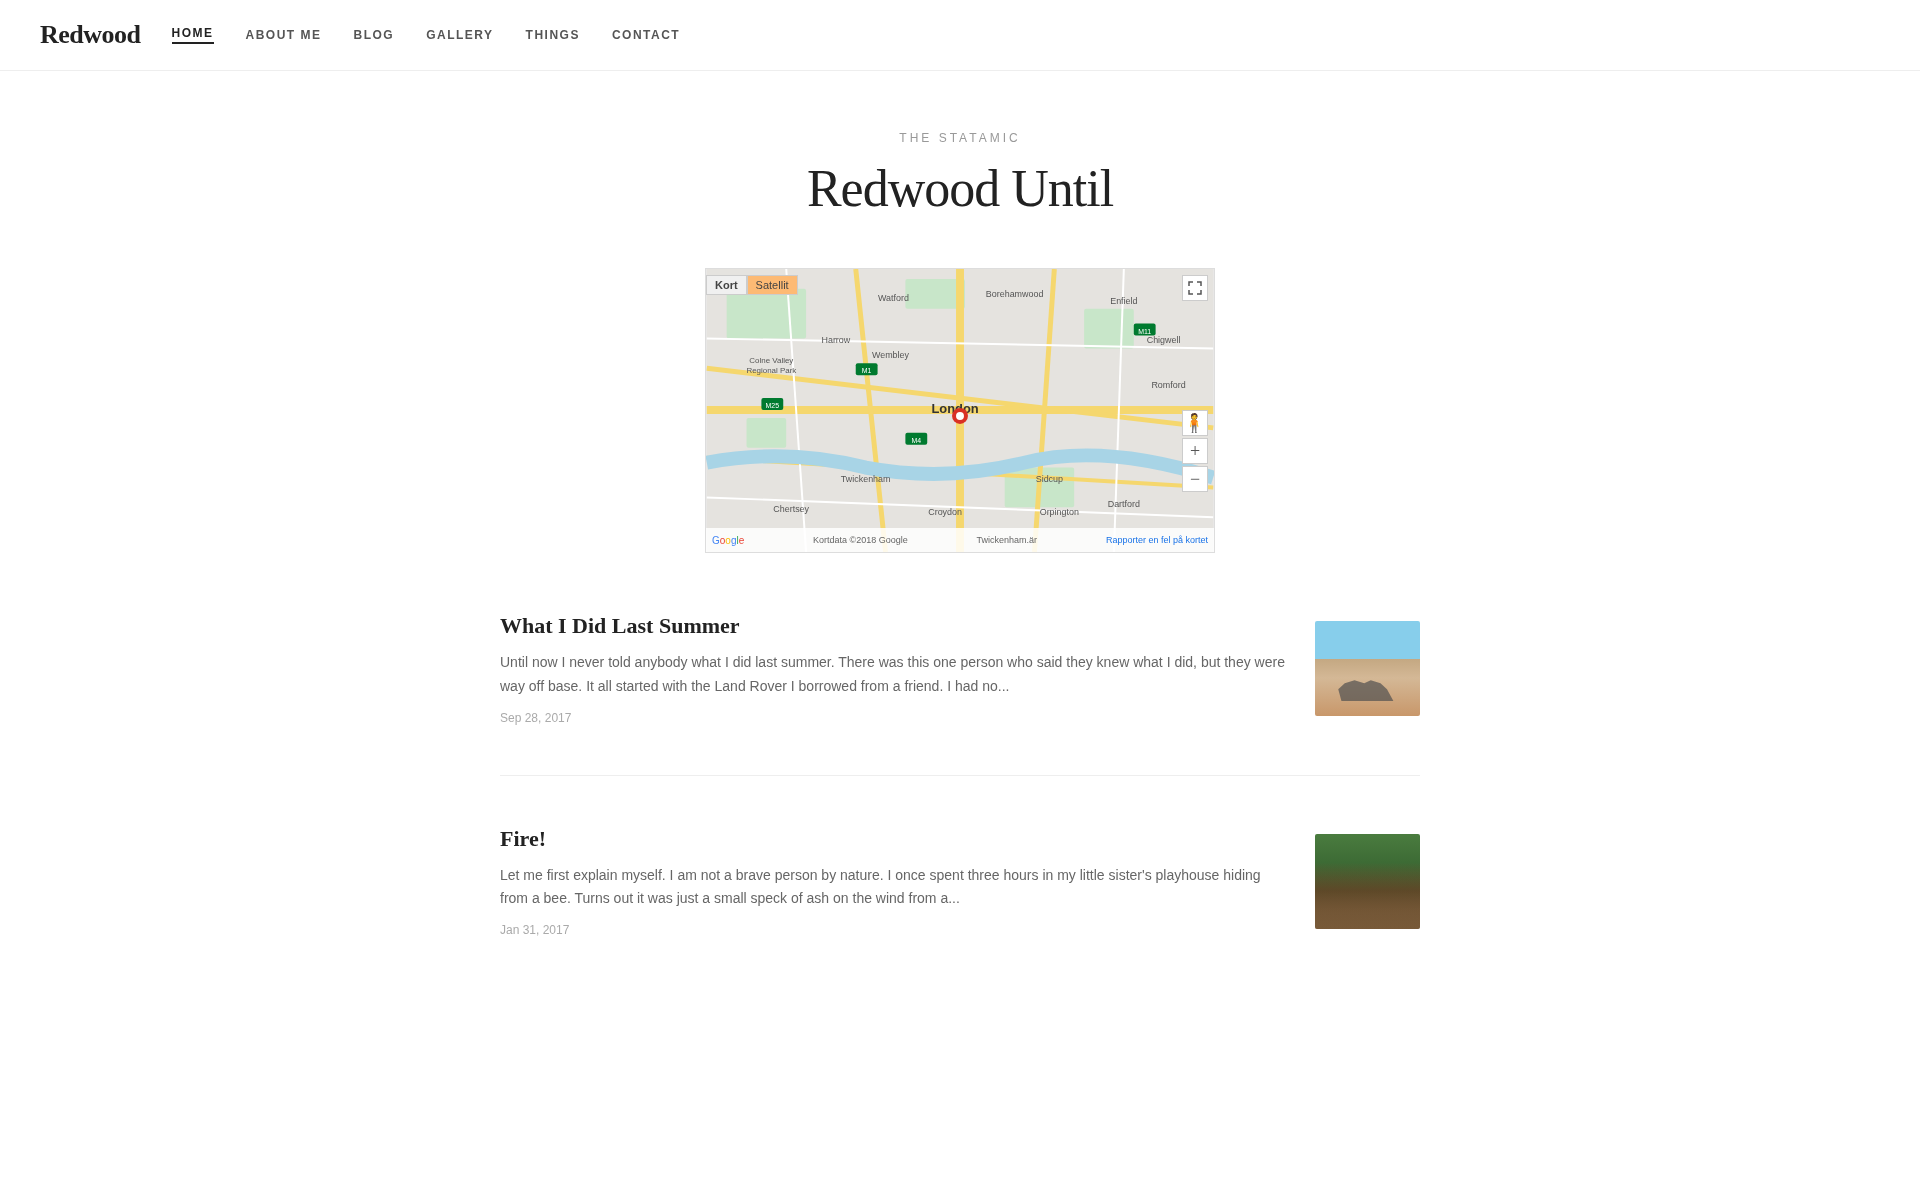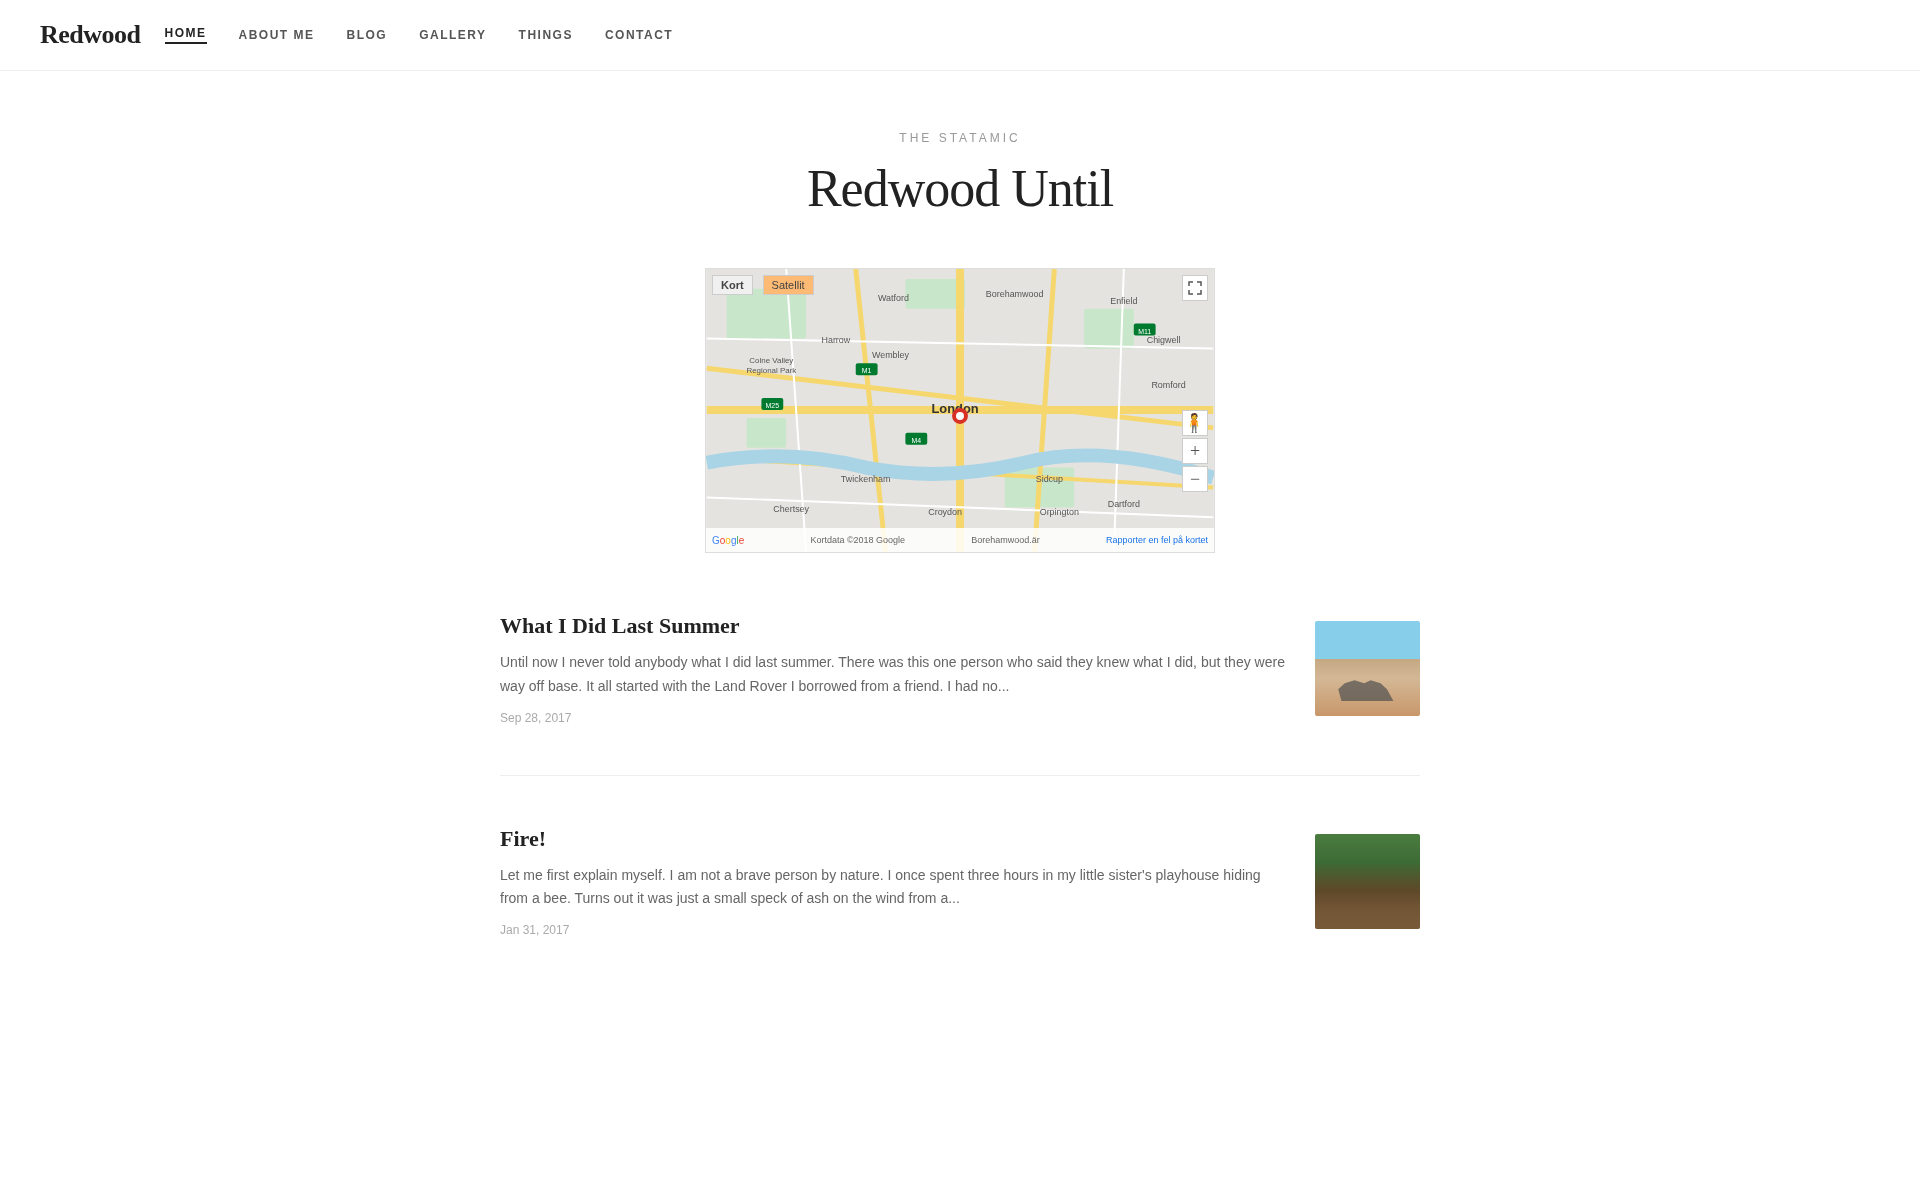--- a/index.html
+++ b/index.html
@@ -19,21 +19,21 @@
       font-family: 'Georgia', serif;
       font-size: 26px;
       font-weight: bold;
       color: #222;
       letter-spacing: -0.5px;
     }
     nav {
       display: flex;
       align-items: center;
       gap: 32px;
-      margin-left: 24px;
+      margin-left: 31px;
       text-align: center;
     }
     nav a {
       font-family: Arial, sans-serif;
       font-size: 12px;
       font-weight: bold;
       letter-spacing: 1.5px;
       text-decoration: none;
       color: #555;
       text-transform: uppercase;
@@ -112,23 +112,23 @@
       overflow: hidden;
       background: #e8e8e8;
     }
     .map-svg {
       width: 100%;
       height: 100%;
     }
     .map-controls {
       position: absolute;
       top: 6px;
-      left: 6px;
-      display: flex;
-      gap: 10px;
+      left: 0;
+      display: flex;
+      gap: 0;
       justify-content: center;
     }
     .map-btn {
       background: #fdba74;
       border: 1px solid #ccc;
       font-size: 11px;
       padding: 3px 8px;
       cursor: pointer;
       font-family: Arial, sans-serif;
       color: #444;
@@ -371,21 +371,21 @@
     <div class="map-zoom">
       <div class="map-zoom-btn">🧍</div>
       <div class="map-zoom-btn">+</div>
       <div class="map-zoom-btn">−</div>
     </div>
     <div class="map-footer">
       <span class="google-logo">
         <span>G</span><span>o</span><span>o</span><span>g</span><span>l</span><span>e</span>
       </span>
       <span>Kortdata ©2018 Google</span>
-      <span>Borehamwood.är</span>
+      <span>Twickenham.är</span>
       <span style="cursor:pointer; color:#1a73e8;">Rapporter en fel på kortet</span>
     </div>
   </div>
 
   <div id="blog-posts">
 
   <div class="blog-post">
       <div class="blog-text">
         <div class="blog-title">What I Did Last Summer</div>
         <div class="blog-excerpt">Until now I never told anybody what I did last summer. There was this one person who said they knew what I did, but they were way off base. It all started with the Land Rover I borrowed from a friend. I had no...</div>

